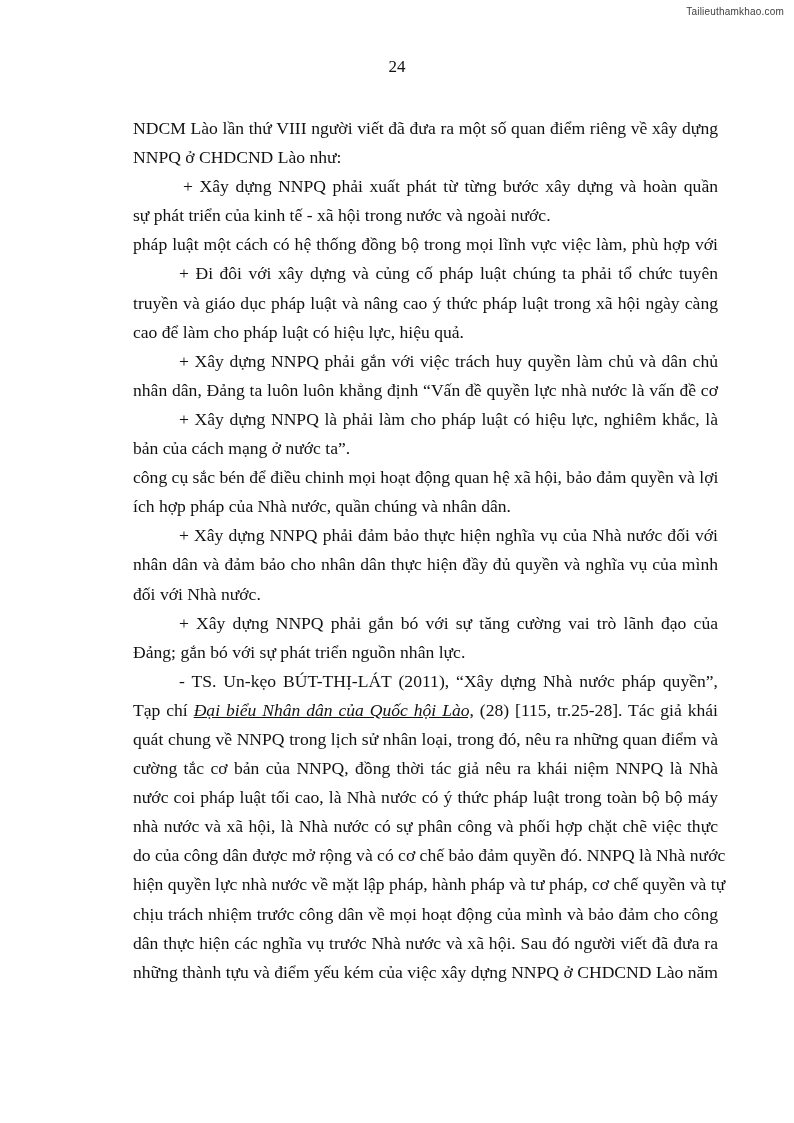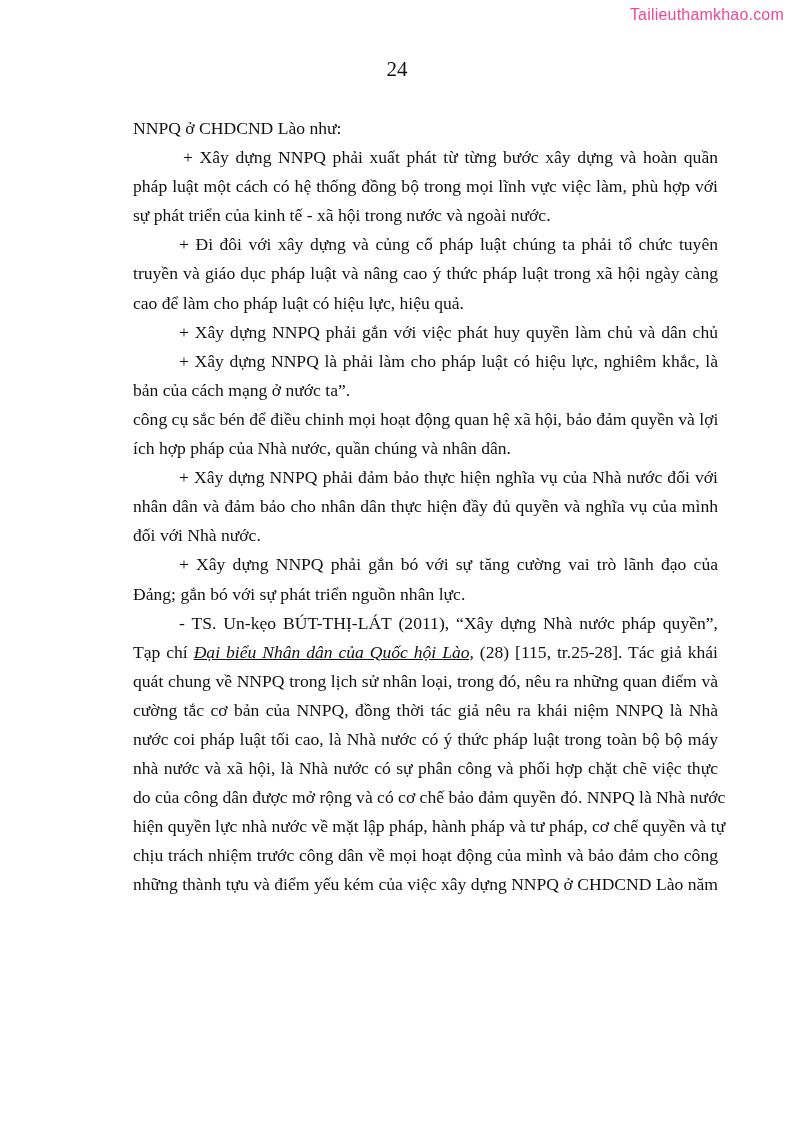--- a/index.html
+++ b/index.html
@@ -1,55 +1,58 @@
 <!DOCTYPE html>
 <html><head>
 <meta charset="utf-8">
 <style>
   html, body { margin:0; padding:0; background:#ffffff; }
   body { width:794px; height:1123px; position:relative; overflow:hidden;
          font-family:"Liberation Serif", "DejaVu Serif", serif; color:#111; }
   .watermark { position:absolute; top:6px; right:10px; font-family:"Liberation Sans", sans-serif;
-               font-size:16px; color:#ec4899; letter-spacing:0.2px; }
-  .page-number { position:absolute; top:57px; left:0; width:794px; text-align:center; font-size:21px; }
+               font-size:10px; color:#404040; letter-spacing:0.2px; }
+  .page-number { position:absolute; top:57px; left:0; width:794px; text-align:center; font-size:17px; }
   .body { position:absolute; top:114px; left:133px; width:585px; }
   .line { display:block; height:29.1px; line-height:29.1px; font-size:17.6px; white-space:nowrap;
           text-align:justify; text-align-last:justify; }
   .line.last { text-align-last:left; }
   .indent { padding-left:46px; }
   .indent2 { padding-left:50px; }
   i { font-style:italic;text-decoration:underline; }
 </style>
 </head>
 <body>
 
 <div class="watermark">Tailieuthamkhao.com</div>
 <div class="page-number">24</div>
 
 <div class="body">
+  <span class="line">NDCM Lào lần thứ VIII người viết đã đưa ra một số quan điểm riêng về xây dựng</span>
   <span class="line last">NNPQ ở CHDCND Lào như:</span>
   <span class="line indent2">+ Xây dựng NNPQ phải xuất phát từ từng bước xây dựng và hoàn quần</span>
+  <span class="line last">sự phát triển của kinh tế - xã hội trong nước và ngoài nước.</span>
   <span class="line">pháp luật một cách có hệ thống đồng bộ trong mọi lĩnh vực việc làm, phù hợp với</span>
-  <span class="line last">sự phát triển của kinh tế - xã hội trong nước và ngoài nước.</span>
   <span class="line indent">+ Đi đôi với xây dựng và củng cố pháp luật chúng ta phải tổ chức tuyên</span>
   <span class="line">truyền và giáo dục pháp luật và nâng cao ý thức pháp luật trong xã hội ngày càng</span>
   <span class="line last">cao để làm cho pháp luật có hiệu lực, hiệu quả.</span>
-  <span class="line indent">+ Xây dựng NNPQ phải gắn với việc phát huy quyền làm chủ và dân chủ</span>
+  <span class="line indent">+ Xây dựng NNPQ phải gắn với việc trách huy quyền làm chủ và dân chủ</span>
+  <span class="line">nhân dân, Đảng ta luôn luôn khẳng định “Vấn đề quyền lực nhà nước là vấn đề cơ</span>
   <span class="line indent">+ Xây dựng NNPQ là phải làm cho pháp luật có hiệu lực, nghiêm khắc, là</span>
   <span class="line last">bản của cách mạng ở nước ta”.</span>
   <span class="line">công cụ sắc bén để điều chinh mọi hoạt động quan hệ xã hội, bảo đảm quyền và lợi</span>
   <span class="line last">ích hợp pháp của Nhà nước, quần chúng và nhân dân.</span>
   <span class="line indent">+ Xây dựng NNPQ phải đảm bảo thực hiện nghĩa vụ của Nhà nước đối với</span>
   <span class="line">nhân dân và đảm bảo cho nhân dân thực hiện đầy đủ quyền và nghĩa vụ của mình</span>
   <span class="line last">đối với Nhà nước.</span>
   <span class="line indent">+ Xây dựng NNPQ phải gắn bó với sự tăng cường vai trò lãnh đạo của</span>
   <span class="line last">Đảng; gắn bó với sự phát triển nguồn nhân lực.</span>
   <span class="line indent">- TS. Un-kẹo BÚT-THỊ-LÁT (2011), “Xây dựng Nhà nước pháp quyền”,</span>
   <span class="line"><span>Tạp chí </span><i>Đại biểu Nhân dân của Quốc hội Lào,</i><span> (28) [115, tr.25-28]. Tác giả khái</span></span>
   <span class="line">quát chung về NNPQ trong lịch sử nhân loại, trong đó, nêu ra những quan điểm và</span>
   <span class="line">cường tắc cơ bản của NNPQ, đồng thời tác giả nêu ra khái niệm NNPQ là Nhà</span>
   <span class="line">nước coi pháp luật tối cao, là Nhà nước có ý thức pháp luật trong toàn bộ bộ máy</span>
   <span class="line">nhà nước và xã hội, là Nhà nước có sự phân công và phối hợp chặt chẽ việc thực</span>
   <span class="line">do của công dân được mở rộng và có cơ chế bảo đảm quyền đó. NNPQ là Nhà nước</span>
   <span class="line">hiện quyền lực nhà nước về mặt lập pháp, hành pháp và tư pháp, cơ chế quyền và tự</span>
   <span class="line">chịu trách nhiệm trước công dân về mọi hoạt động của mình và bảo đảm cho công</span>
+  <span class="line">dân thực hiện các nghĩa vụ trước Nhà nước và xã hội. Sau đó người viết đã đưa ra</span>
   <span class="line">những thành tựu và điểm yếu kém của việc xây dựng NNPQ ở CHDCND Lào năm</span>
 </div>
 
 </body></html>

